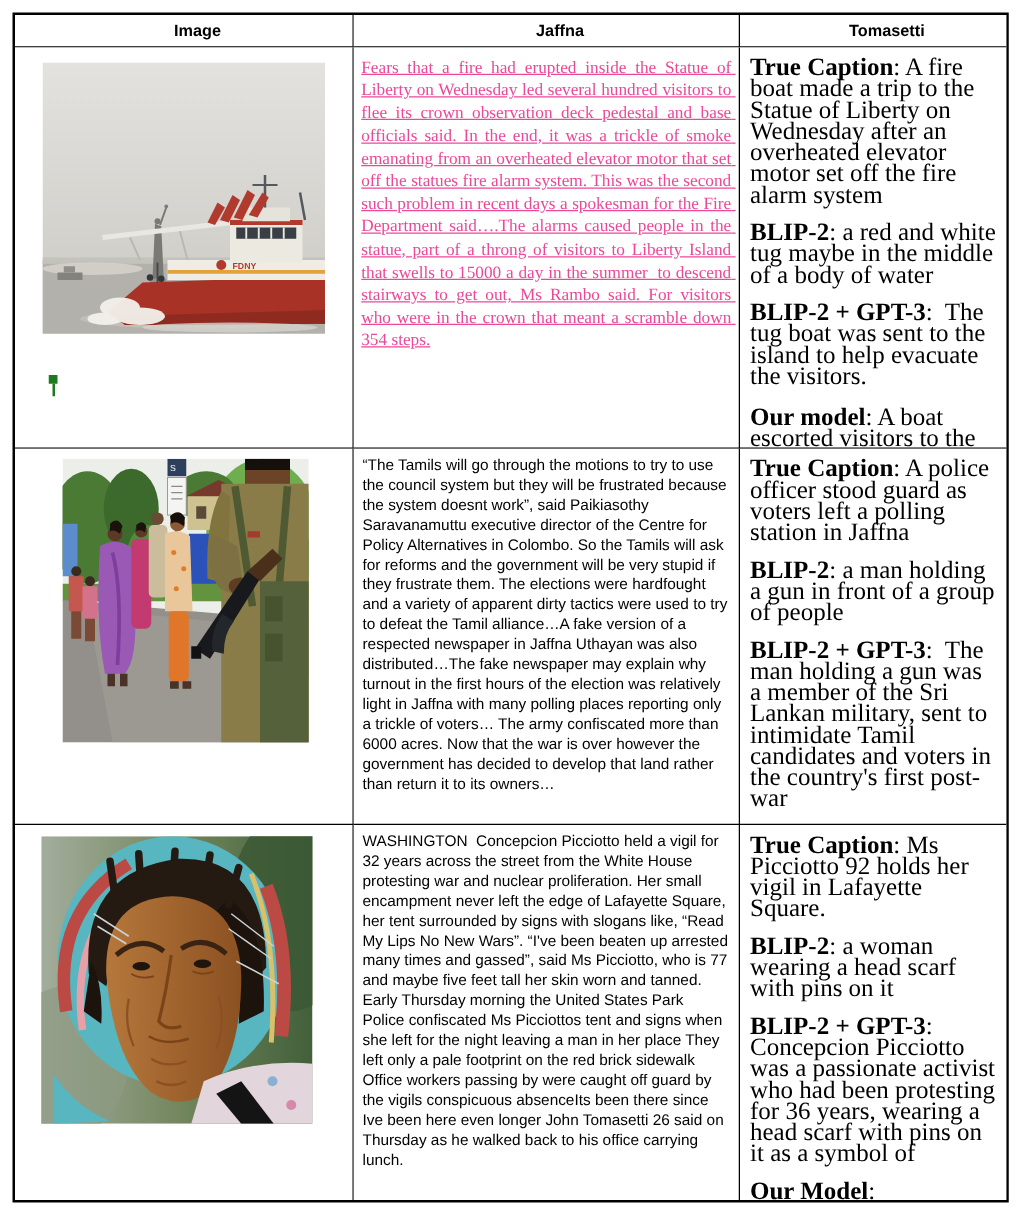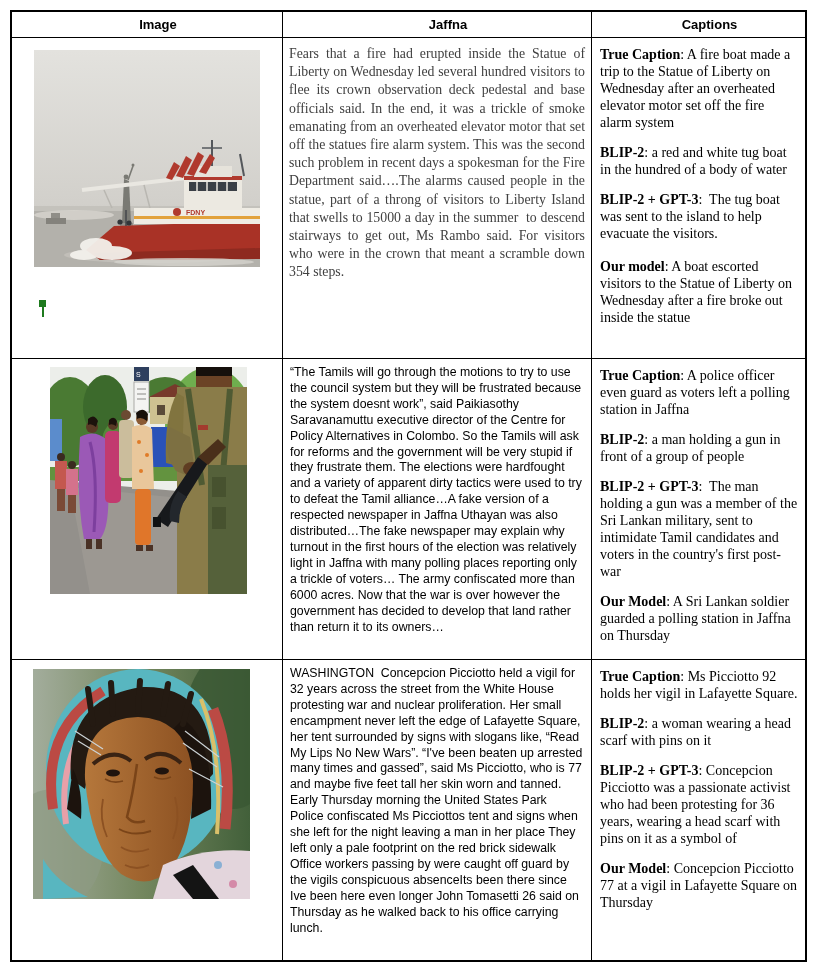--- a/index.html
+++ b/index.html
@@ -3,23 +3,23 @@
 <meta charset="utf-8">
 <style>
   html,body{margin:0;padding:0;background:#ffffff;}
   body{width:813px;height:969px;position:relative;font-family:"Liberation Serif",serif;-webkit-font-smoothing:antialiased;}
   .sheet{position:absolute;left:10px;top:10px;width:793px;height:948px;border:2px solid #000;box-sizing:content-box;background:#fff;}
   .grid{display:grid;grid-template-columns:271px 309px 213px;grid-template-rows:26px 321px 301px 300px;width:793px;height:948px;}
   .cell{box-sizing:border-box;border-right:1px solid #000;border-bottom:1px solid #000;overflow:hidden;position:relative;background:#fff;padding-left:22px;}
   .cell.lastcol{border-right:none;}
   .cell.lastrow{border-bottom:none;}
   .hdr{font-family:"Liberation Sans",sans-serif;font-weight:bold;font-size:13px;display:flex;align-items:center;justify-content:center;}
-  .ctx-serif{font-family:"Liberation Serif",serif;font-size:13.8px;line-height:18.2px;text-align:justify;padding:7px 6px 4px 6px;white-space:pre-wrap;color:#404040;}
+  .ctx-serif{font-family:"Liberation Serif",serif;font-size:13.8px;line-height:18.2px;text-align:justify;padding:7px 6px 4px 6px;white-space:pre-wrap;color:#ec4899;text-decoration:underline;}
   .ctx-sans{font-family:"Liberation Sans",sans-serif;font-size:12.3px;line-height:15.9px;text-align:left;padding:6px 8px 12px 7px;white-space:pre-wrap;color:#000;}
-  .caps{font-family:"Liberation Serif",serif;font-size:14px;line-height:17px;padding:8px 6px 4px 8px;color:#000;}
+  .caps{font-family:"Liberation Serif",serif;font-size:20px;line-height:17px;padding:8px 6px 4px 8px;color:#000;}
   .cap-entry{margin:0 0 13px 0;white-space:pre-wrap;}
   .cap-entry b{font-weight:bold;}
   .cap-entry.gap-lg{margin-top:16px;}
   .photo-wrap{position:absolute;}
   .photo-wrap svg{display:block;}
   .cursor-mark{position:absolute;left:27px;top:262px;width:7px;height:7px;background:#1e7a1e;z-index:5;}
   .cursor-line{position:absolute;left:30px;top:269px;width:1.5px;height:10px;background:#1e7a1e;z-index:5;}
 </style>
 </head>
 <body>
@@ -27,21 +27,21 @@
 <div class="sheet">
   <div class="grid">
 
     <div class="cell hdr">
         <span>Image</span>
       </div>
     <div class="cell hdr">
         <span>Jaffna</span>
       </div>
     <div class="cell hdr lastcol">
-        <span>Captions</span>
+        <span>Tomasetti</span>
       </div>
 
     <div class="cell">
       <div class="photo-wrap" style="left:22px;top:12px;">
         <svg width="226" height="217" viewBox="0 0 226 217">
           <defs>
             <linearGradient id="sky1" x1="0" y1="0" x2="0" y2="1">
               <stop offset="0" stop-color="#e3e2de"></stop>
                 <stop offset="0.7" stop-color="#d2d0cb"></stop>
                 <stop offset="1" stop-color="#c7c5c0"></stop>
@@ -109,21 +109,21 @@
         </svg>
       </div>
       <div class="cursor-mark"></div>
       <div class="cursor-line"></div>
     </div>
 
     <div class="cell ctx-serif"><span>Fears that a fire had erupted inside the Statue of Liberty on Wednesday led several hundred visitors to flee its crown observation deck pedestal and base officials said. In the end, it was a trickle of smoke emanating from an overheated elevator motor that set off the statues fire alarm system. This was the second such problem in recent days a spokesman for the Fire Department said….The alarms caused people in the statue, part of a throng of visitors to Liberty Island that swells to 15000 a day in the summer  to descend stairways to get out, Ms Rambo said. For visitors who were in the crown that meant a scramble down 354 steps.</span></div>
 
     <div class="cell caps lastcol">
       <p class="cap-entry"><b>True Caption</b><span>: A fire boat made a trip to the Statue of Liberty on Wednesday after an overheated elevator motor set off the fire alarm system</span></p>
-      <p class="cap-entry"><b>BLIP-2</b><span>: a red and white tug boat in the hundred of a body of water</span></p>
+      <p class="cap-entry"><b>BLIP-2</b><span>: a red and white tug maybe in the middle of a body of water</span></p>
       <p class="cap-entry"><b>BLIP-2 + GPT-3</b><span>:  The tug boat was sent to the island to help evacuate the visitors.</span></p>
       <p class="cap-entry gap-lg"><b>Our model</b><span>: A boat escorted visitors to the Statue of Liberty on Wednesday after a fire broke out inside the statue</span></p>
     </div>
 
     <div class="cell">
       <div class="photo-wrap" style="left:38px;top:8px;">
         <svg width="197" height="227" viewBox="0 0 197 227">
           <rect x="0" y="0" width="197" height="227" fill="#eceeea"></rect>
 
           <g>
@@ -221,21 +221,21 @@
               <rect x="103" y="150" width="8" height="10" fill="#101214"></rect>
             </g>
           </g>
         </svg>
       </div>
     </div>
 
     <div class="cell ctx-sans"><span>“The Tamils will go through the motions to try to use the council system but they will be frustrated because the system doesnt work”, said Paikiasothy Saravanamuttu executive director of the Centre for Policy Alternatives in Colombo. So the Tamils will ask for reforms and the government will be very stupid if they frustrate them. The elections were hardfought and a variety of apparent dirty tactics were used to try to defeat the Tamil alliance…A fake version of a respected newspaper in Jaffna Uthayan was also distributed…The fake newspaper may explain why turnout in the first hours of the election was relatively light in Jaffna with many polling places reporting only a trickle of voters… The army confiscated more than 6000 acres. Now that the war is over however the government has decided to develop that land rather than return it to its owners…</span></div>
 
     <div class="cell caps lastcol">
-      <p class="cap-entry"><b>True Caption</b><span>: A police officer even guard as voters left a polling station in Jaffna</span></p>
+      <p class="cap-entry"><b>True Caption</b><span>: A police officer stood guard as voters left a polling station in Jaffna</span></p>
       <p class="cap-entry"><b>BLIP-2</b><span>: a man holding a gun in front of a group of people</span></p>
       <p class="cap-entry"><b>BLIP-2 + GPT-3</b><span>:  The man holding a gun was a member of the Sri Lankan military, sent to intimidate Tamil candidates and voters in the country's first post-war</span></p>
       <p class="cap-entry"><b>Our Model</b><span>: A Sri Lankan soldier guarded a polling station in Jaffna on Thursday</span></p>
     </div>
 
     <div class="cell lastrow">
       <div class="photo-wrap" style="left:21px;top:9px;">
         <svg width="217" height="230" viewBox="0 0 217 230">
           <defs>
             <linearGradient id="bg3" x1="0" y1="0" x2="1" y2="0">

